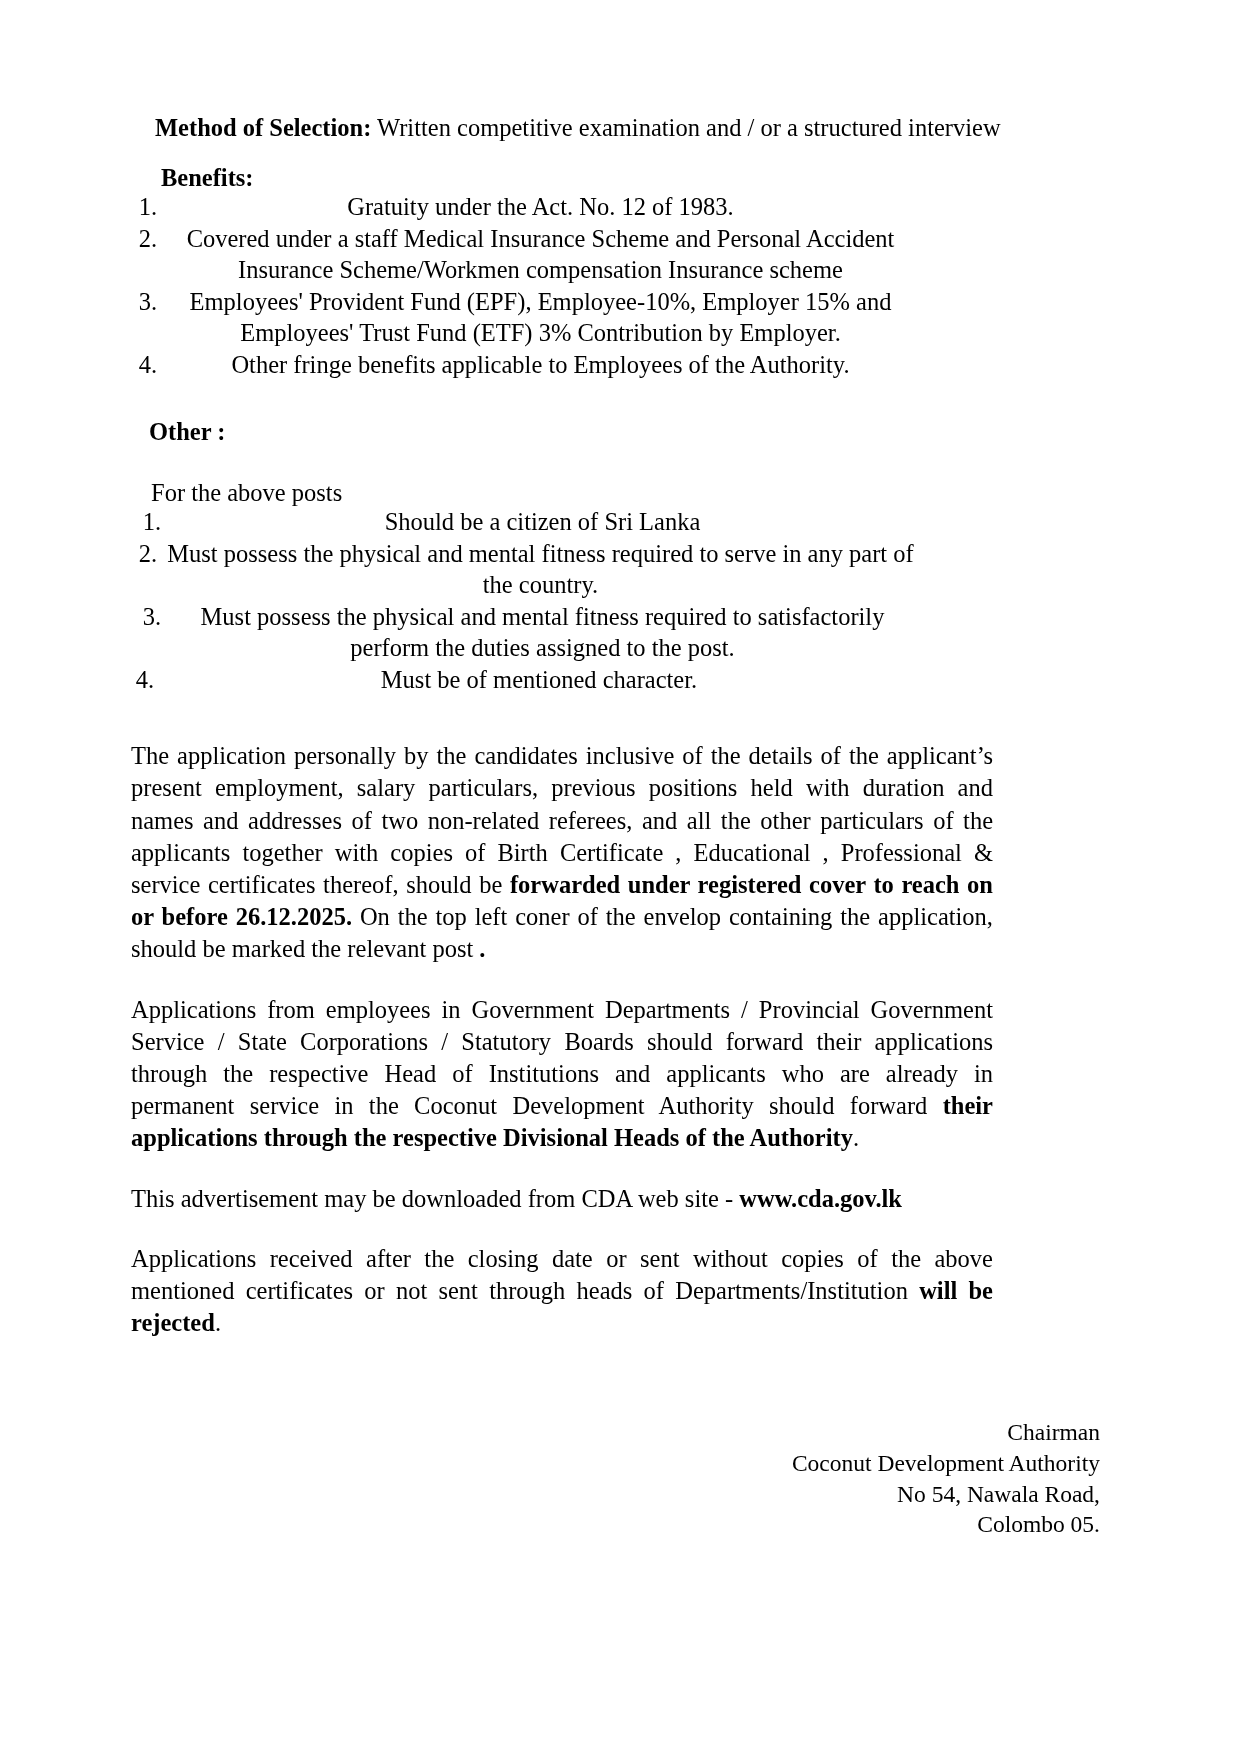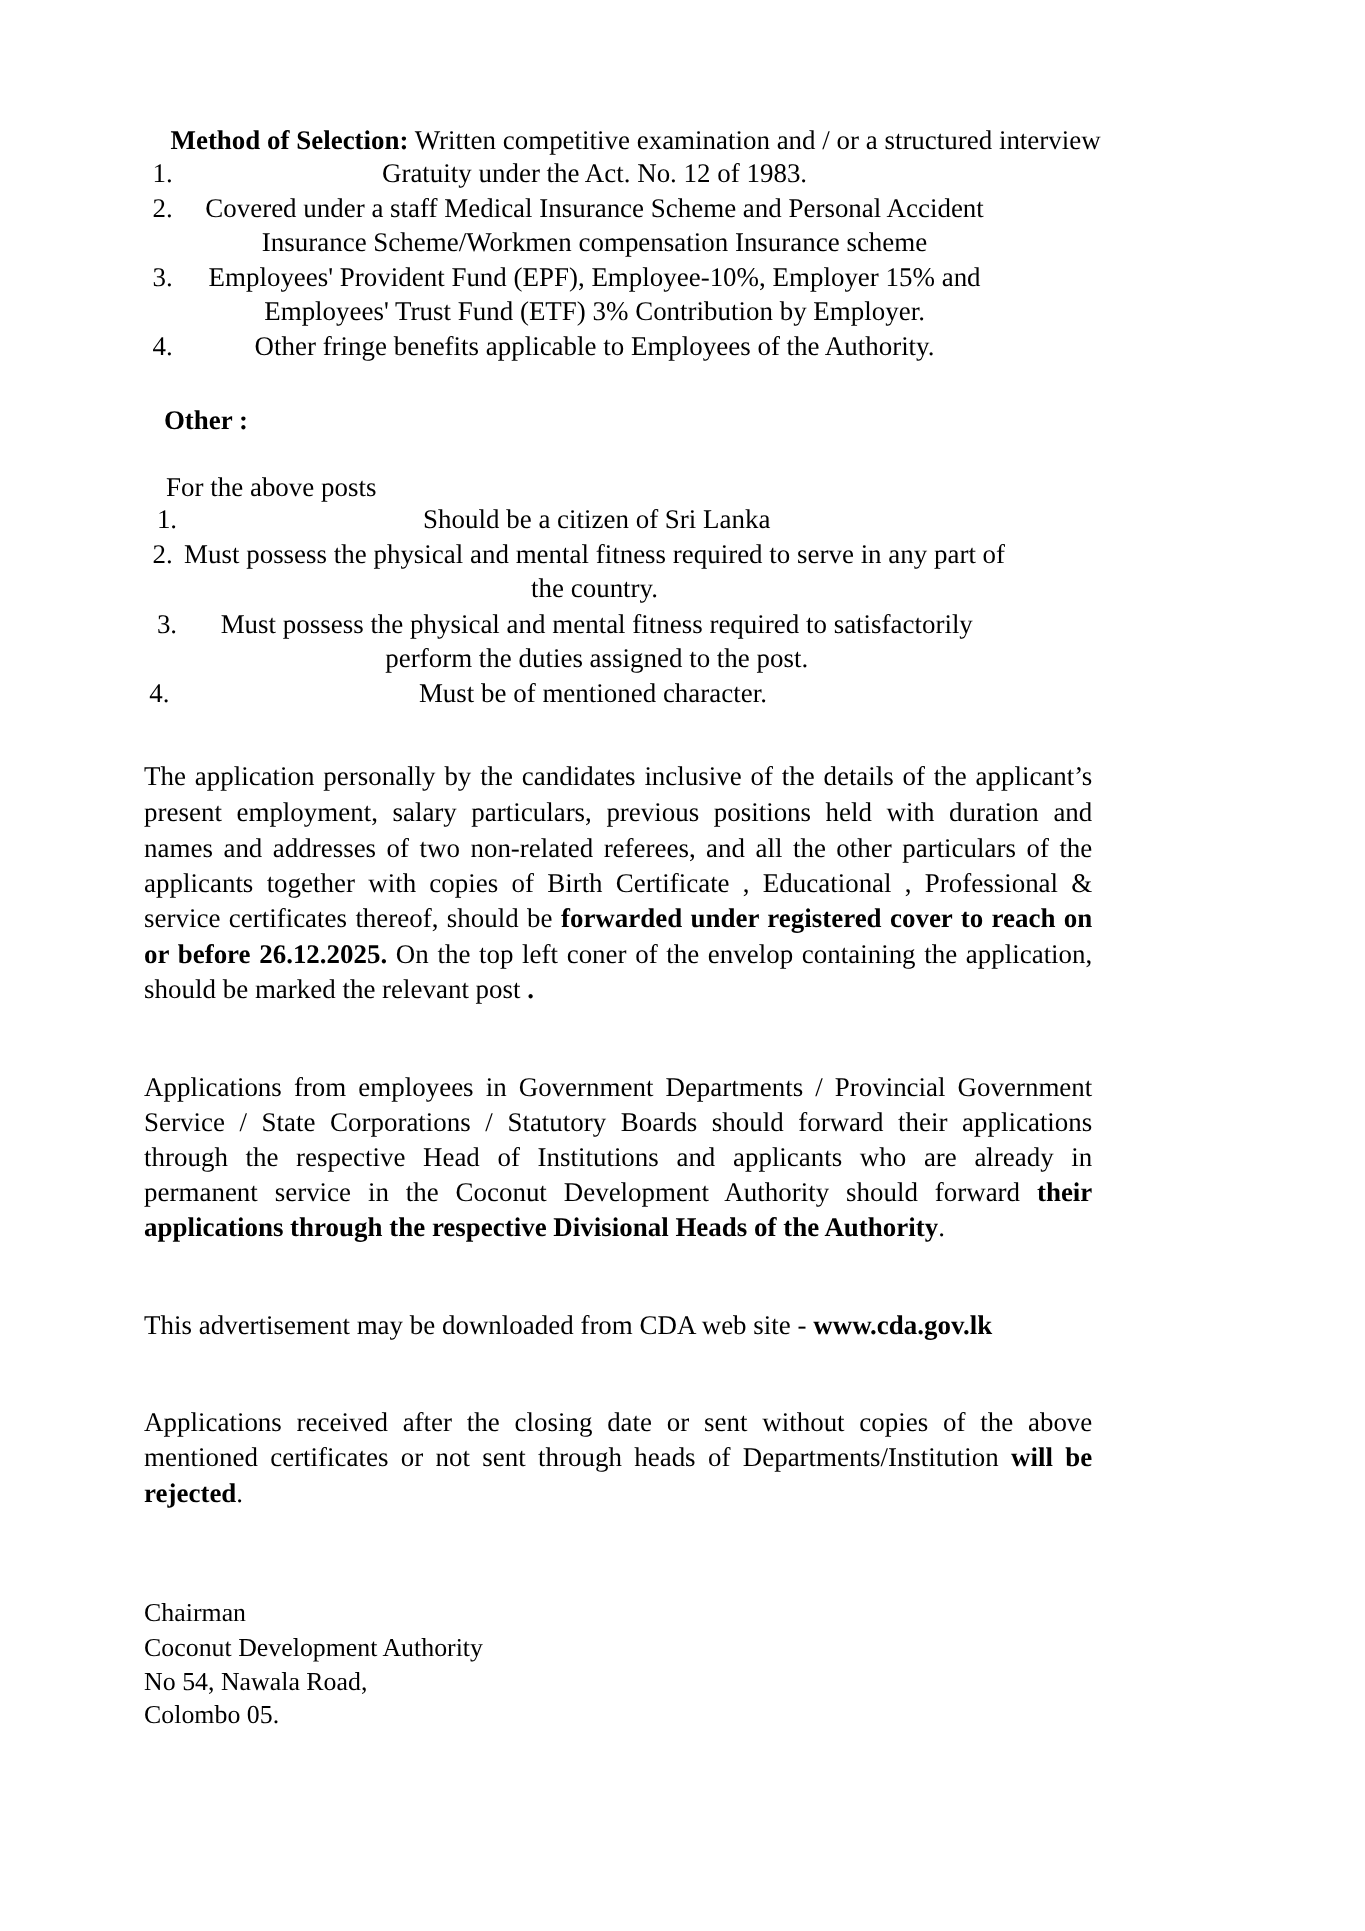--- a/index.html
+++ b/index.html
@@ -90,39 +90,41 @@
   p.body {
     font-size: 24.5px;
     line-height: 1.315;
     text-align: justify;
     text-justify: inter-word;
     margin: 0 0 0 0;
     max-width: 862px;
   }
   p.body b { font-weight: bold; }
   p.gap-big { margin-top: 44px; }
-  p.gap-mid { margin-top: 56px; }
+  p.gap-mid { margin-top: 28px; }
 
   
   .signature {
     margin-top: 78px;
     font-size: 23.5px;
     line-height: 1.30;
+    text-align: right;
   }
   .signature div { white-space: pre; }
 </style>
 </head>
 <body>
 
 <div class="page">
 
   <div class="line-method">
     <b>Method of Selection:</b><span> Written competitive examination and / or a structured interview</span>
   </div>
 
+  <div class="heading-benefits">Benefits:</div>
 
   <ol class="doc-list benefits-list">
     <li>
       <span class="num">1.</span>
       <span class="txt">Gratuity under the Act. No. 12 of 1983.</span>
     </li>
     <li>
       <span class="num">2.</span>
       <span class="txt">Covered under a staff Medical Insurance Scheme and Personal Accident   Insurance Scheme/Workmen compensation Insurance scheme</span>
     </li>

